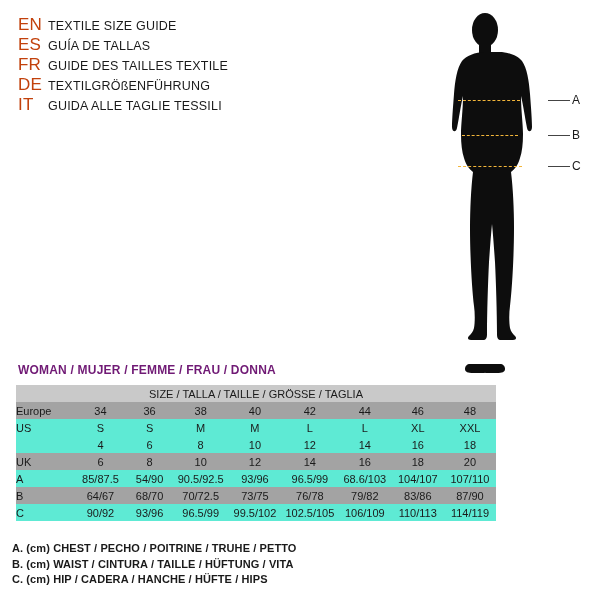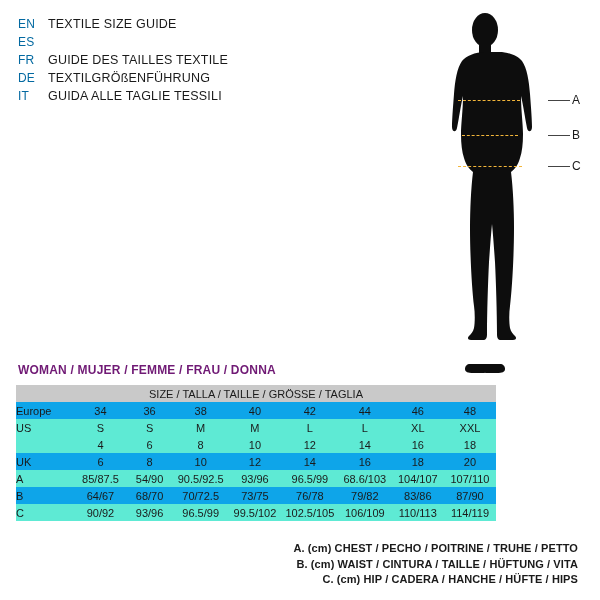--- a/index.html
+++ b/index.html
@@ -25,23 +25,23 @@
   }
   .lang-row {
     display: flex;
     align-items: baseline;
     line-height: 17px;
     margin-bottom: 1px;
   }
   .lang-code {
     width: 30px;
     flex: 0 0 30px;
-    font-size: 12px;
+    font-size: 17px;
     letter-spacing: 0.2px;
-    color: #0369a1;
+    color: #c2410c;
   }
   .lang-text {
     font-size: 12.5px;
     letter-spacing: 0.2px;
     color: #1a1a1a;
     white-space: nowrap;
   }
 
   
   .figure-wrap {
@@ -99,52 +99,52 @@
   }
   .hdr-row td {
     background: #c9c9c9;
     text-align: left;
     font-size: 11px;
     font-weight: normal;
     padding-left: 5px;
     height: 18px;
   }
   .row-dark td { background: #5eead4; }
-  .row-light td { background: #0ea5e9; margin-left: 36px; }
+  .row-light td { background: #a3a3a3; margin-left: 36px; }
   .rowlabel {
     text-align: left !important;
     padding-left: 5px;
   }
 
   
   .footnotes {
     position: absolute;
-    left: 18px;
+    left: 12px;
     top: 541px;
     width: 560px;
-    text-align: right;
   }
   .footnote {
     font-size: 11px;
     font-weight: bold;
     letter-spacing: 0.1px;
     line-height: 15.5px;
     color: #1a1a1a;
   }
 </style>
 </head>
 <body>
 
 <div class="lang-block">
   <div class="lang-row">
     <div class="lang-code">EN</div>
     <div class="lang-text">TEXTILE SIZE GUIDE</div>
   </div>
   <div class="lang-row">
     <div class="lang-code">ES</div>
+    <div class="lang-text">GUÍA DE TALLAS</div>
   </div>
   <div class="lang-row">
     <div class="lang-code">FR</div>
     <div class="lang-text">GUIDE DES TAILLES TEXTILE</div>
   </div>
   <div class="lang-row">
     <div class="lang-code">DE</div>
     <div class="lang-text">TEXTILGRÖßENFÜHRUNG</div>
   </div>
   <div class="lang-row">

